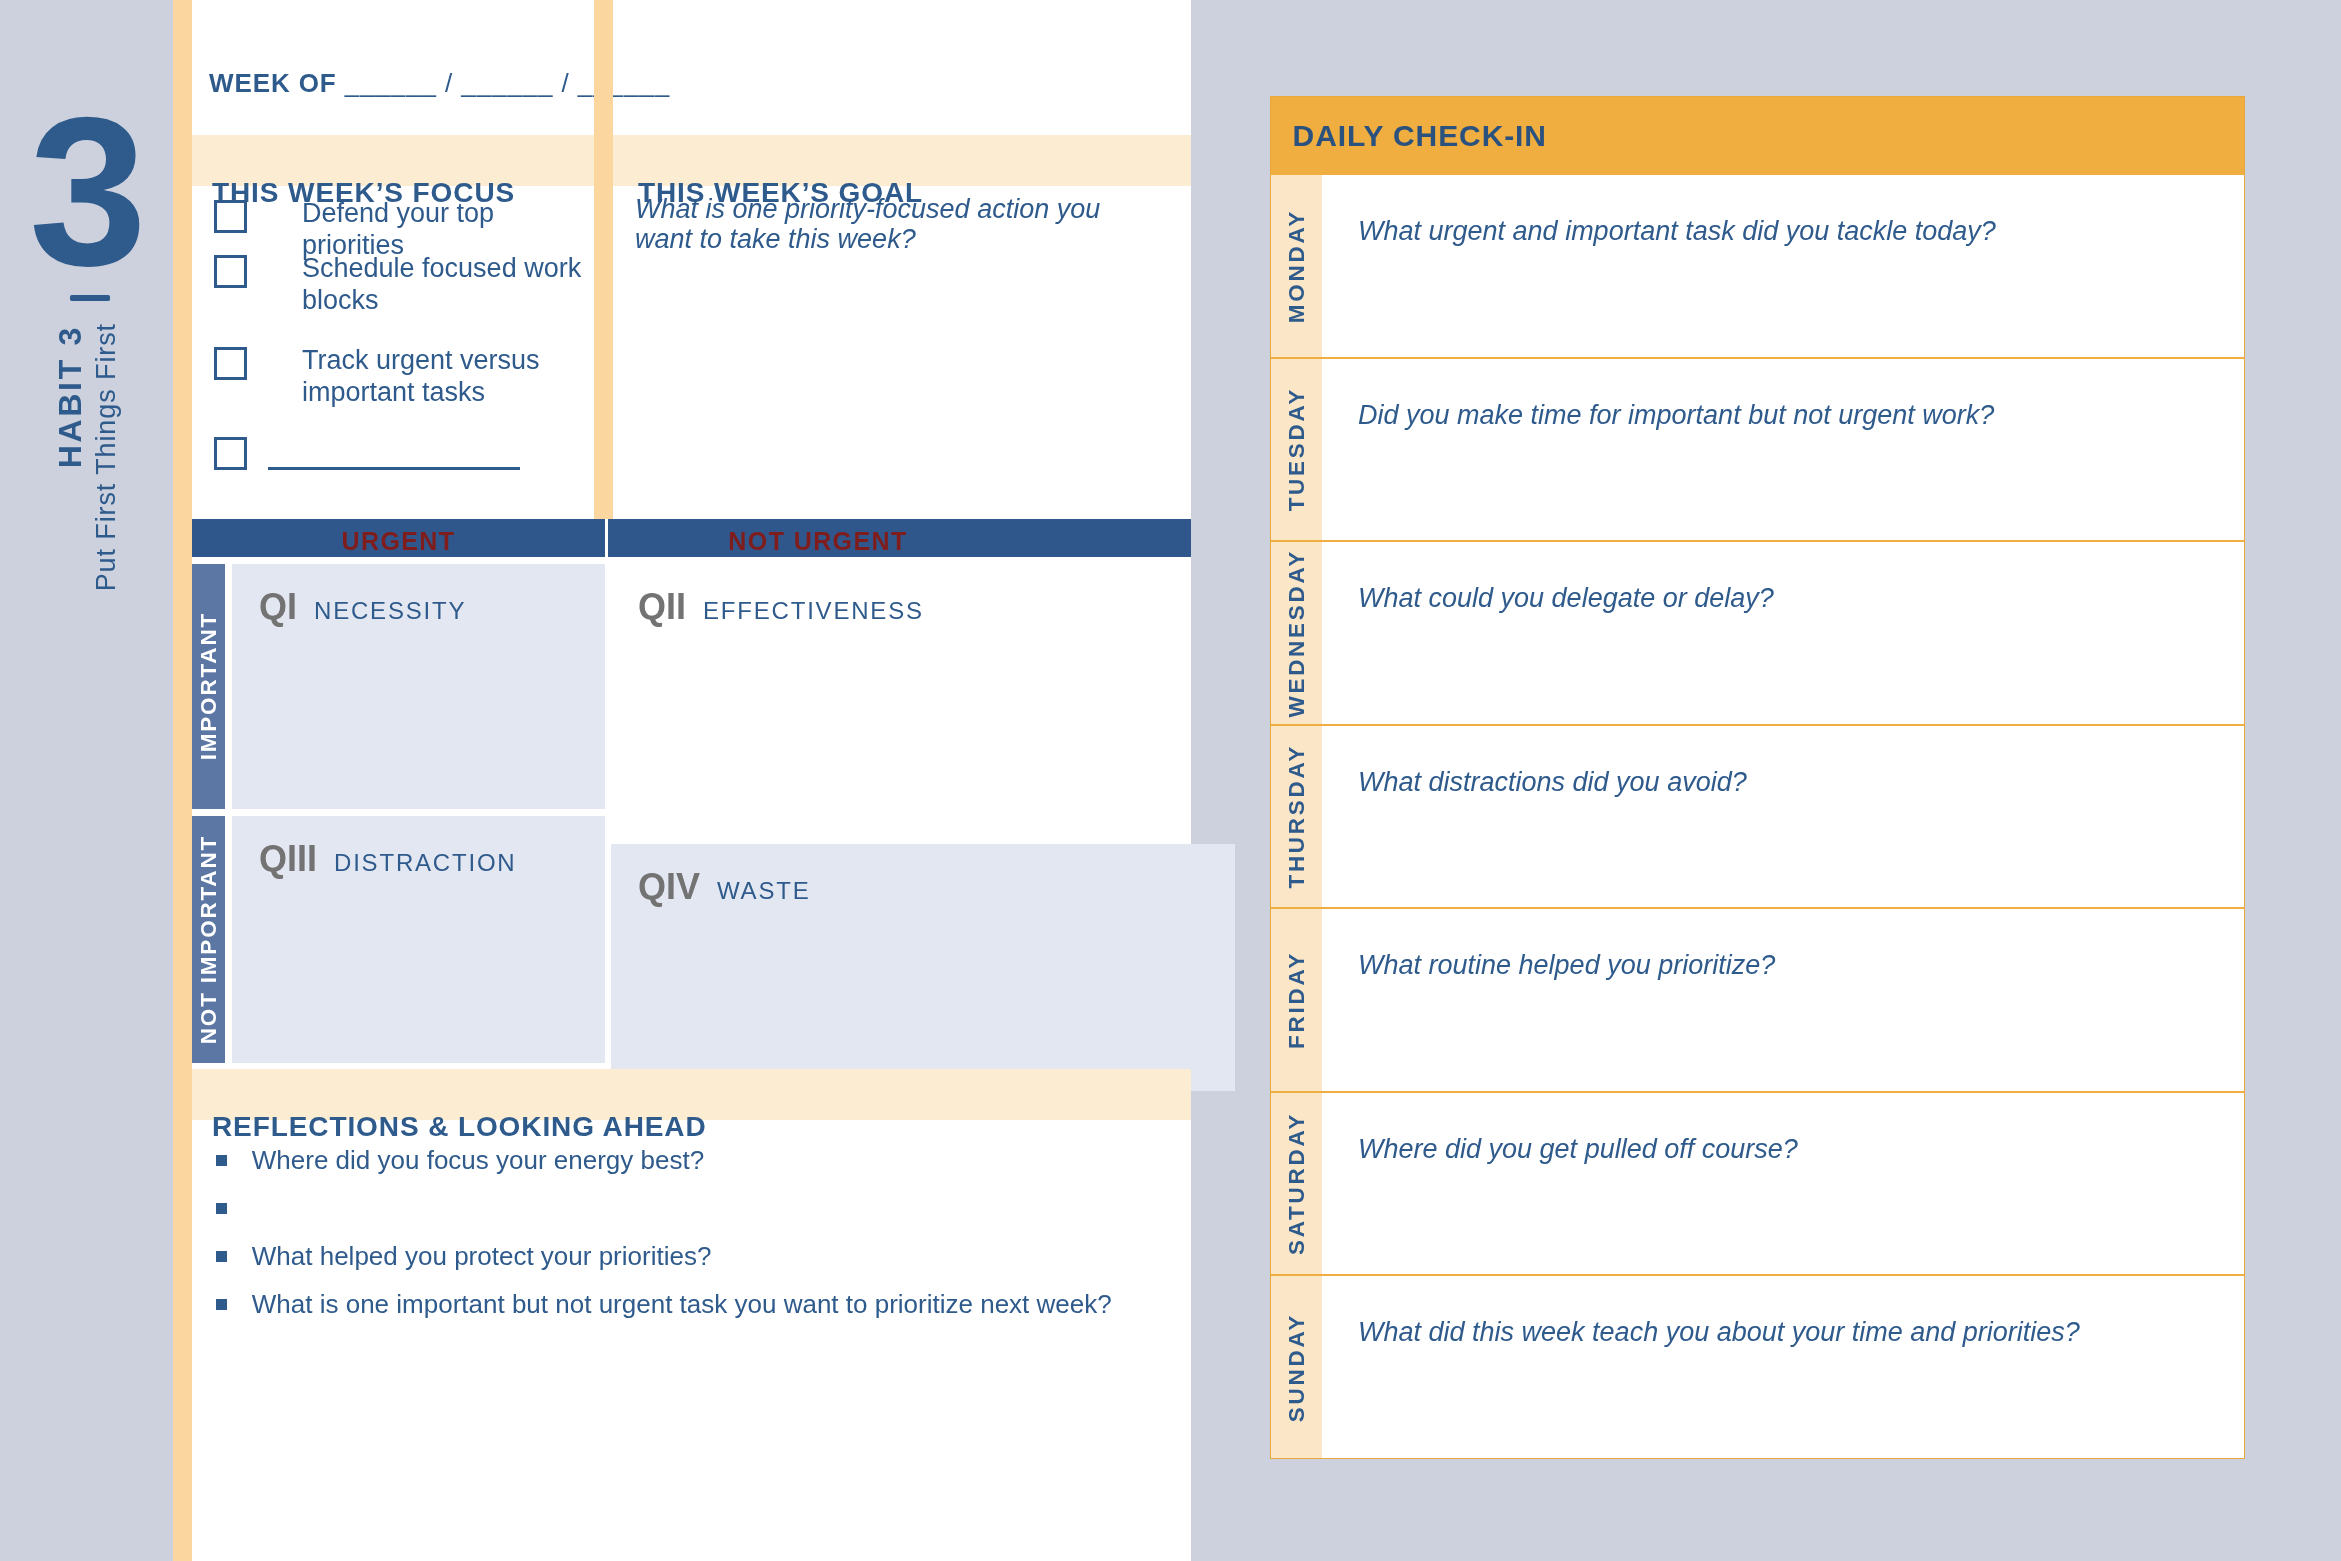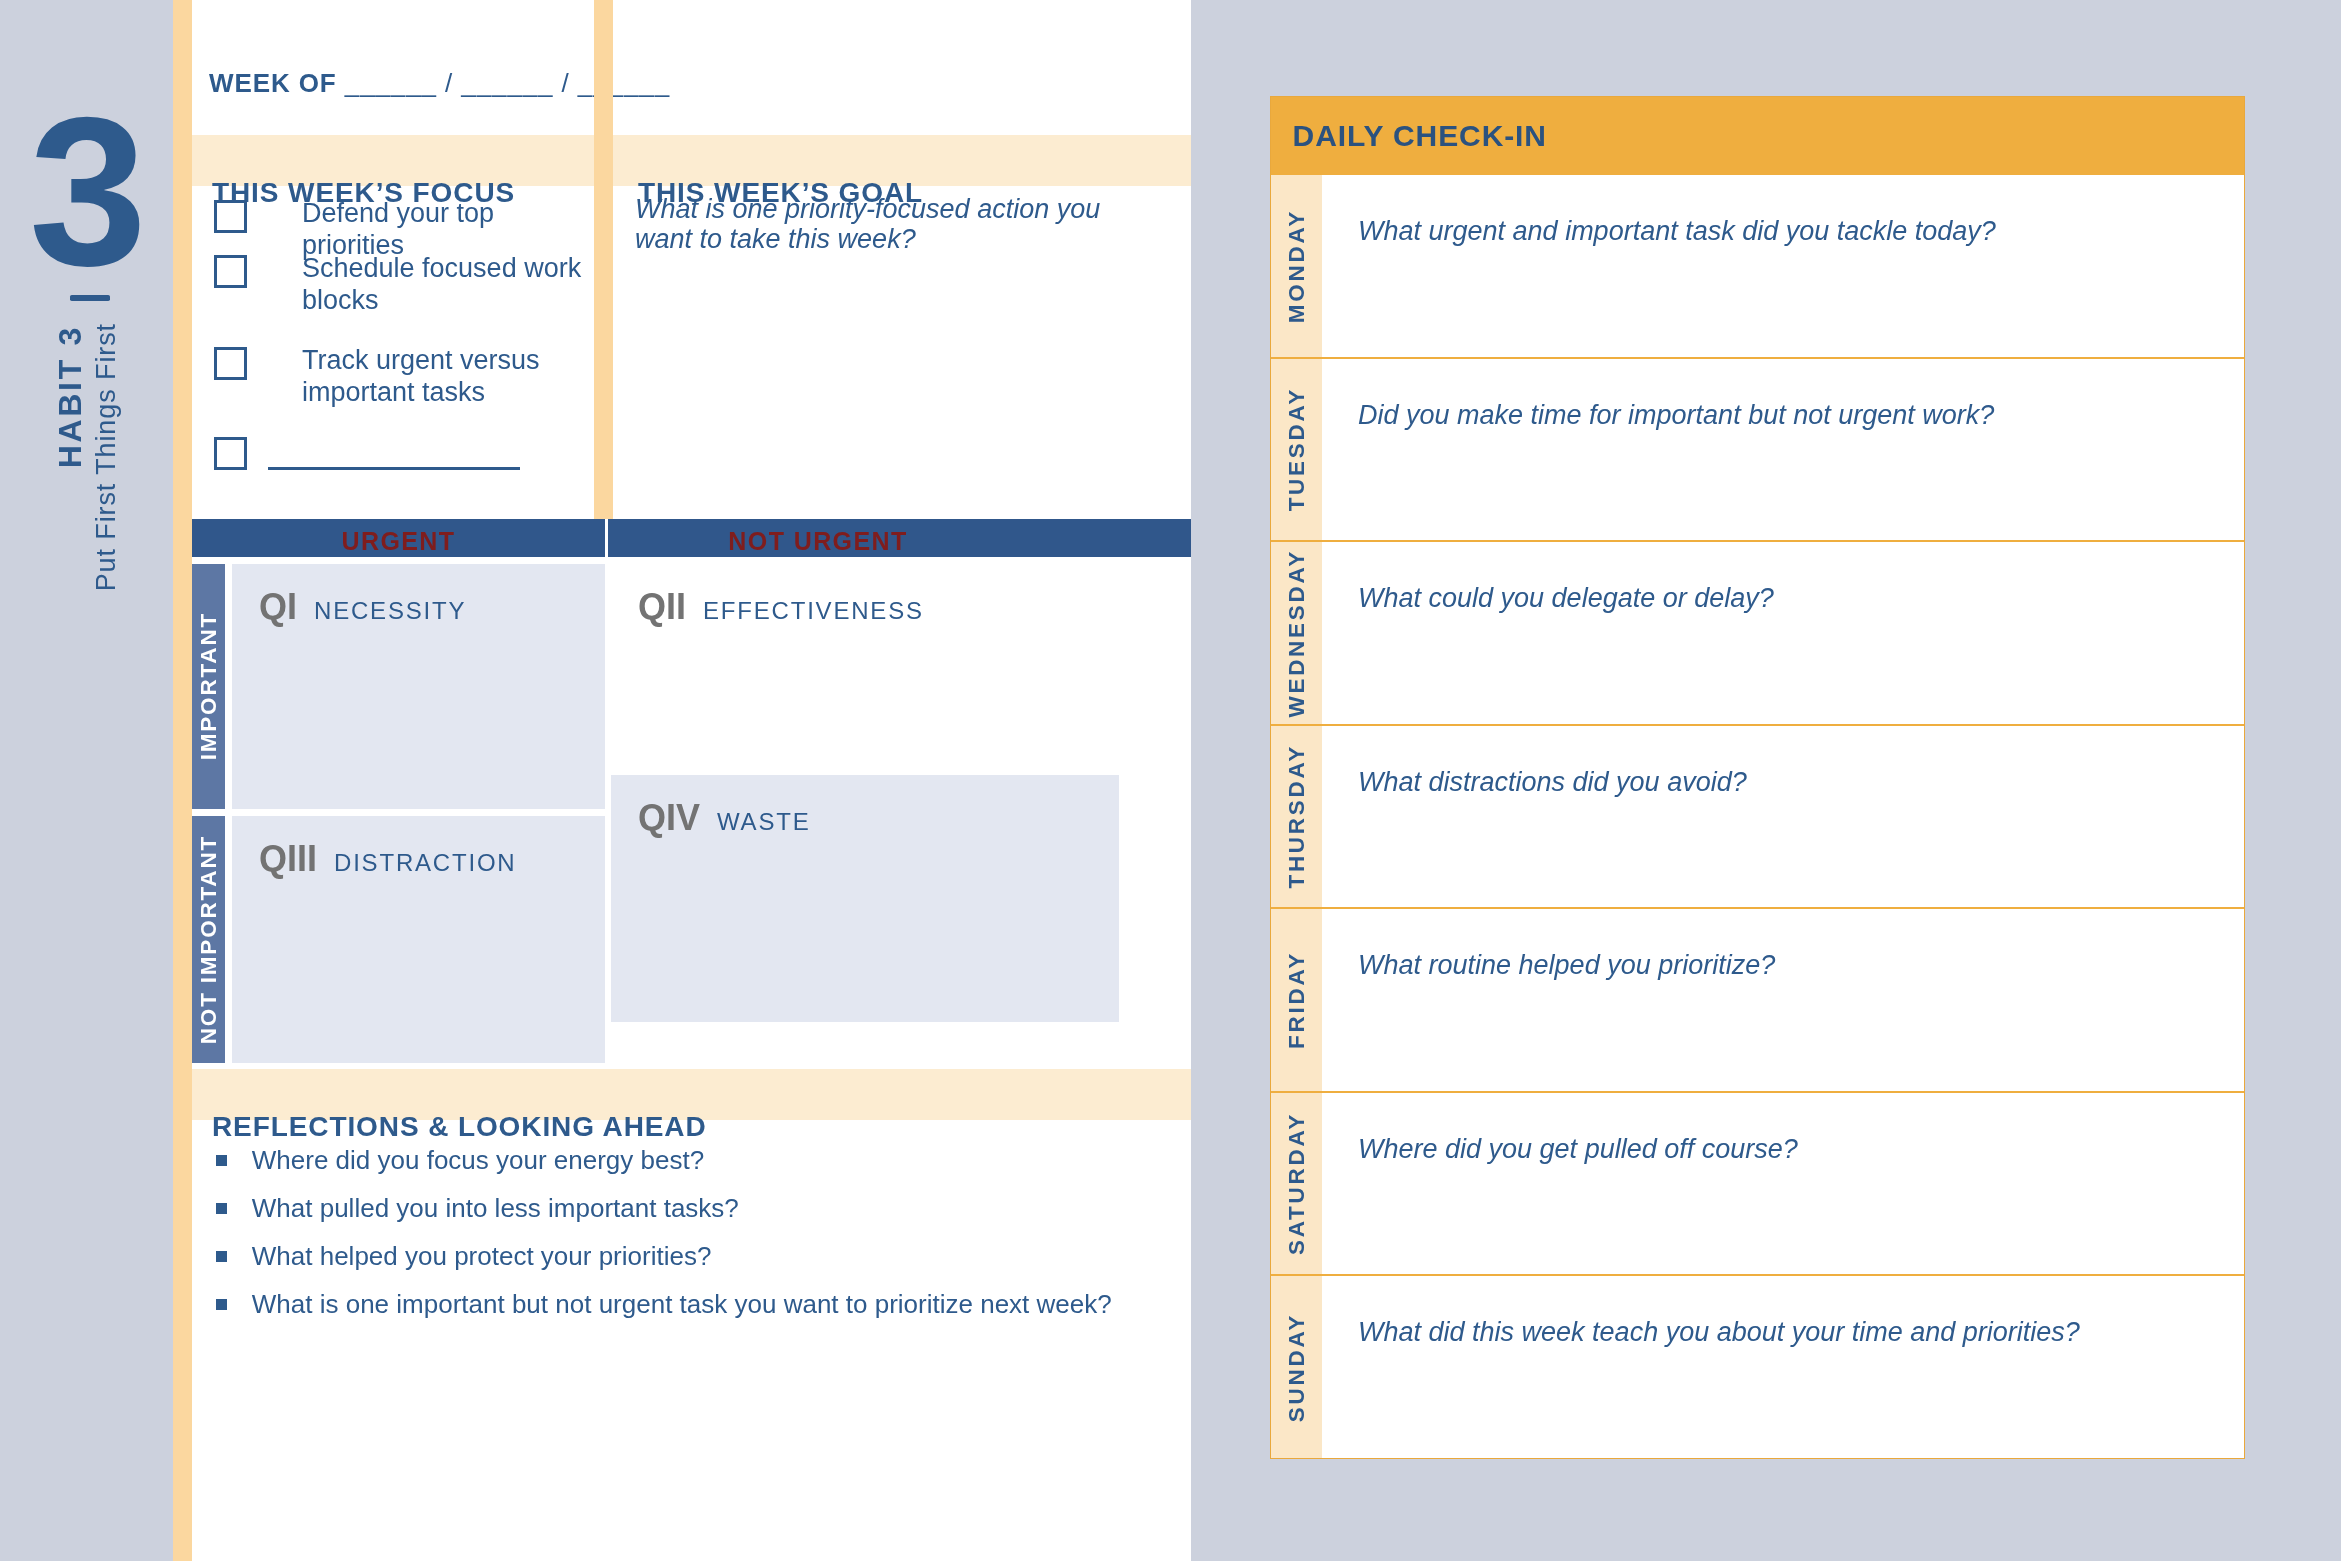--- a/index.html
+++ b/index.html
@@ -50,21 +50,21 @@
   .mx-col-left{left:192px;width:413px;}
   .mx-col-right{left:609px;width:418px;}
   .mx-side{left:192px;width:33px;background:#5D77A4;}
   .mx-side-label{color:#FFFFFF;font-size:22.5px;font-weight:700;letter-spacing:1.8px;}
   .mx-row1{top:564px;height:245px;}
   .mx-row2{top:816px;height:247px;}
   .quad{padding:21.6px 0 0 27px;box-sizing:border-box;}
   .quad-q1{left:232px;top:564px;width:373px;height:245px;background:#E3E7F1;}
   .quad-q2{left:611px;top:564px;width:580px;height:245px;background:#FFFFFF;}
   .quad-q3{left:232px;top:816px;width:373px;height:247px;background:#E3E7F1;}
-  .quad-q4{left:611px;top:775px;width:508px;height:247px;background:#E3E7F1;}
+  .quad-q4{left:611px;top:844px;width:624px;height:247px;background:#E3E7F1;}
   .qcode{font-size:36px;font-weight:700;color:#737373;}
   .qlabel{font-size:24px;letter-spacing:1.8px;color:#2E5A8C;margin-left:17px;}
 
   
   .band-reflections{top:1069px;height:51px;}
   .title-reflections{left:212px;top:1069px;}
   .bullets{left:216px;top:1144px;width:946px;}
   .bullet-row{display:flex;align-items:flex-start;height:32px;margin-bottom:16px;}
   .bullet-sq{width:10.8px;height:10.8px;background:#2E5A8C;margin-top:10.8px;flex:none;}
   .bullet-text{margin-left:25px;font-size:26px;line-height:32px;}
@@ -154,21 +154,20 @@
 <div class="abs cream-band band-reflections"></div>
 <div class="abs section-title title-reflections">REFLECTIONS &amp; LOOKING AHEAD</div>
 
 <div class="abs bullets">
   <div class="bullet-row">
     <div class="bullet-sq"></div>
     <div class="bullet-text">Where did you focus your energy best?</div>
   </div>
   <div class="bullet-row">
     <div class="bullet-sq"></div>
-    <div class="bullet-text">What pulled you into less important tasks?</div>
   </div>
   <div class="bullet-row">
     <div class="bullet-sq"></div>
     <div class="bullet-text">What helped you protect your priorities?</div>
   </div>
   <div class="bullet-row">
     <div class="bullet-sq"></div>
     <div class="bullet-text">What is one important but not urgent task you want to prioritize next week?</div>
   </div>
 </div>

